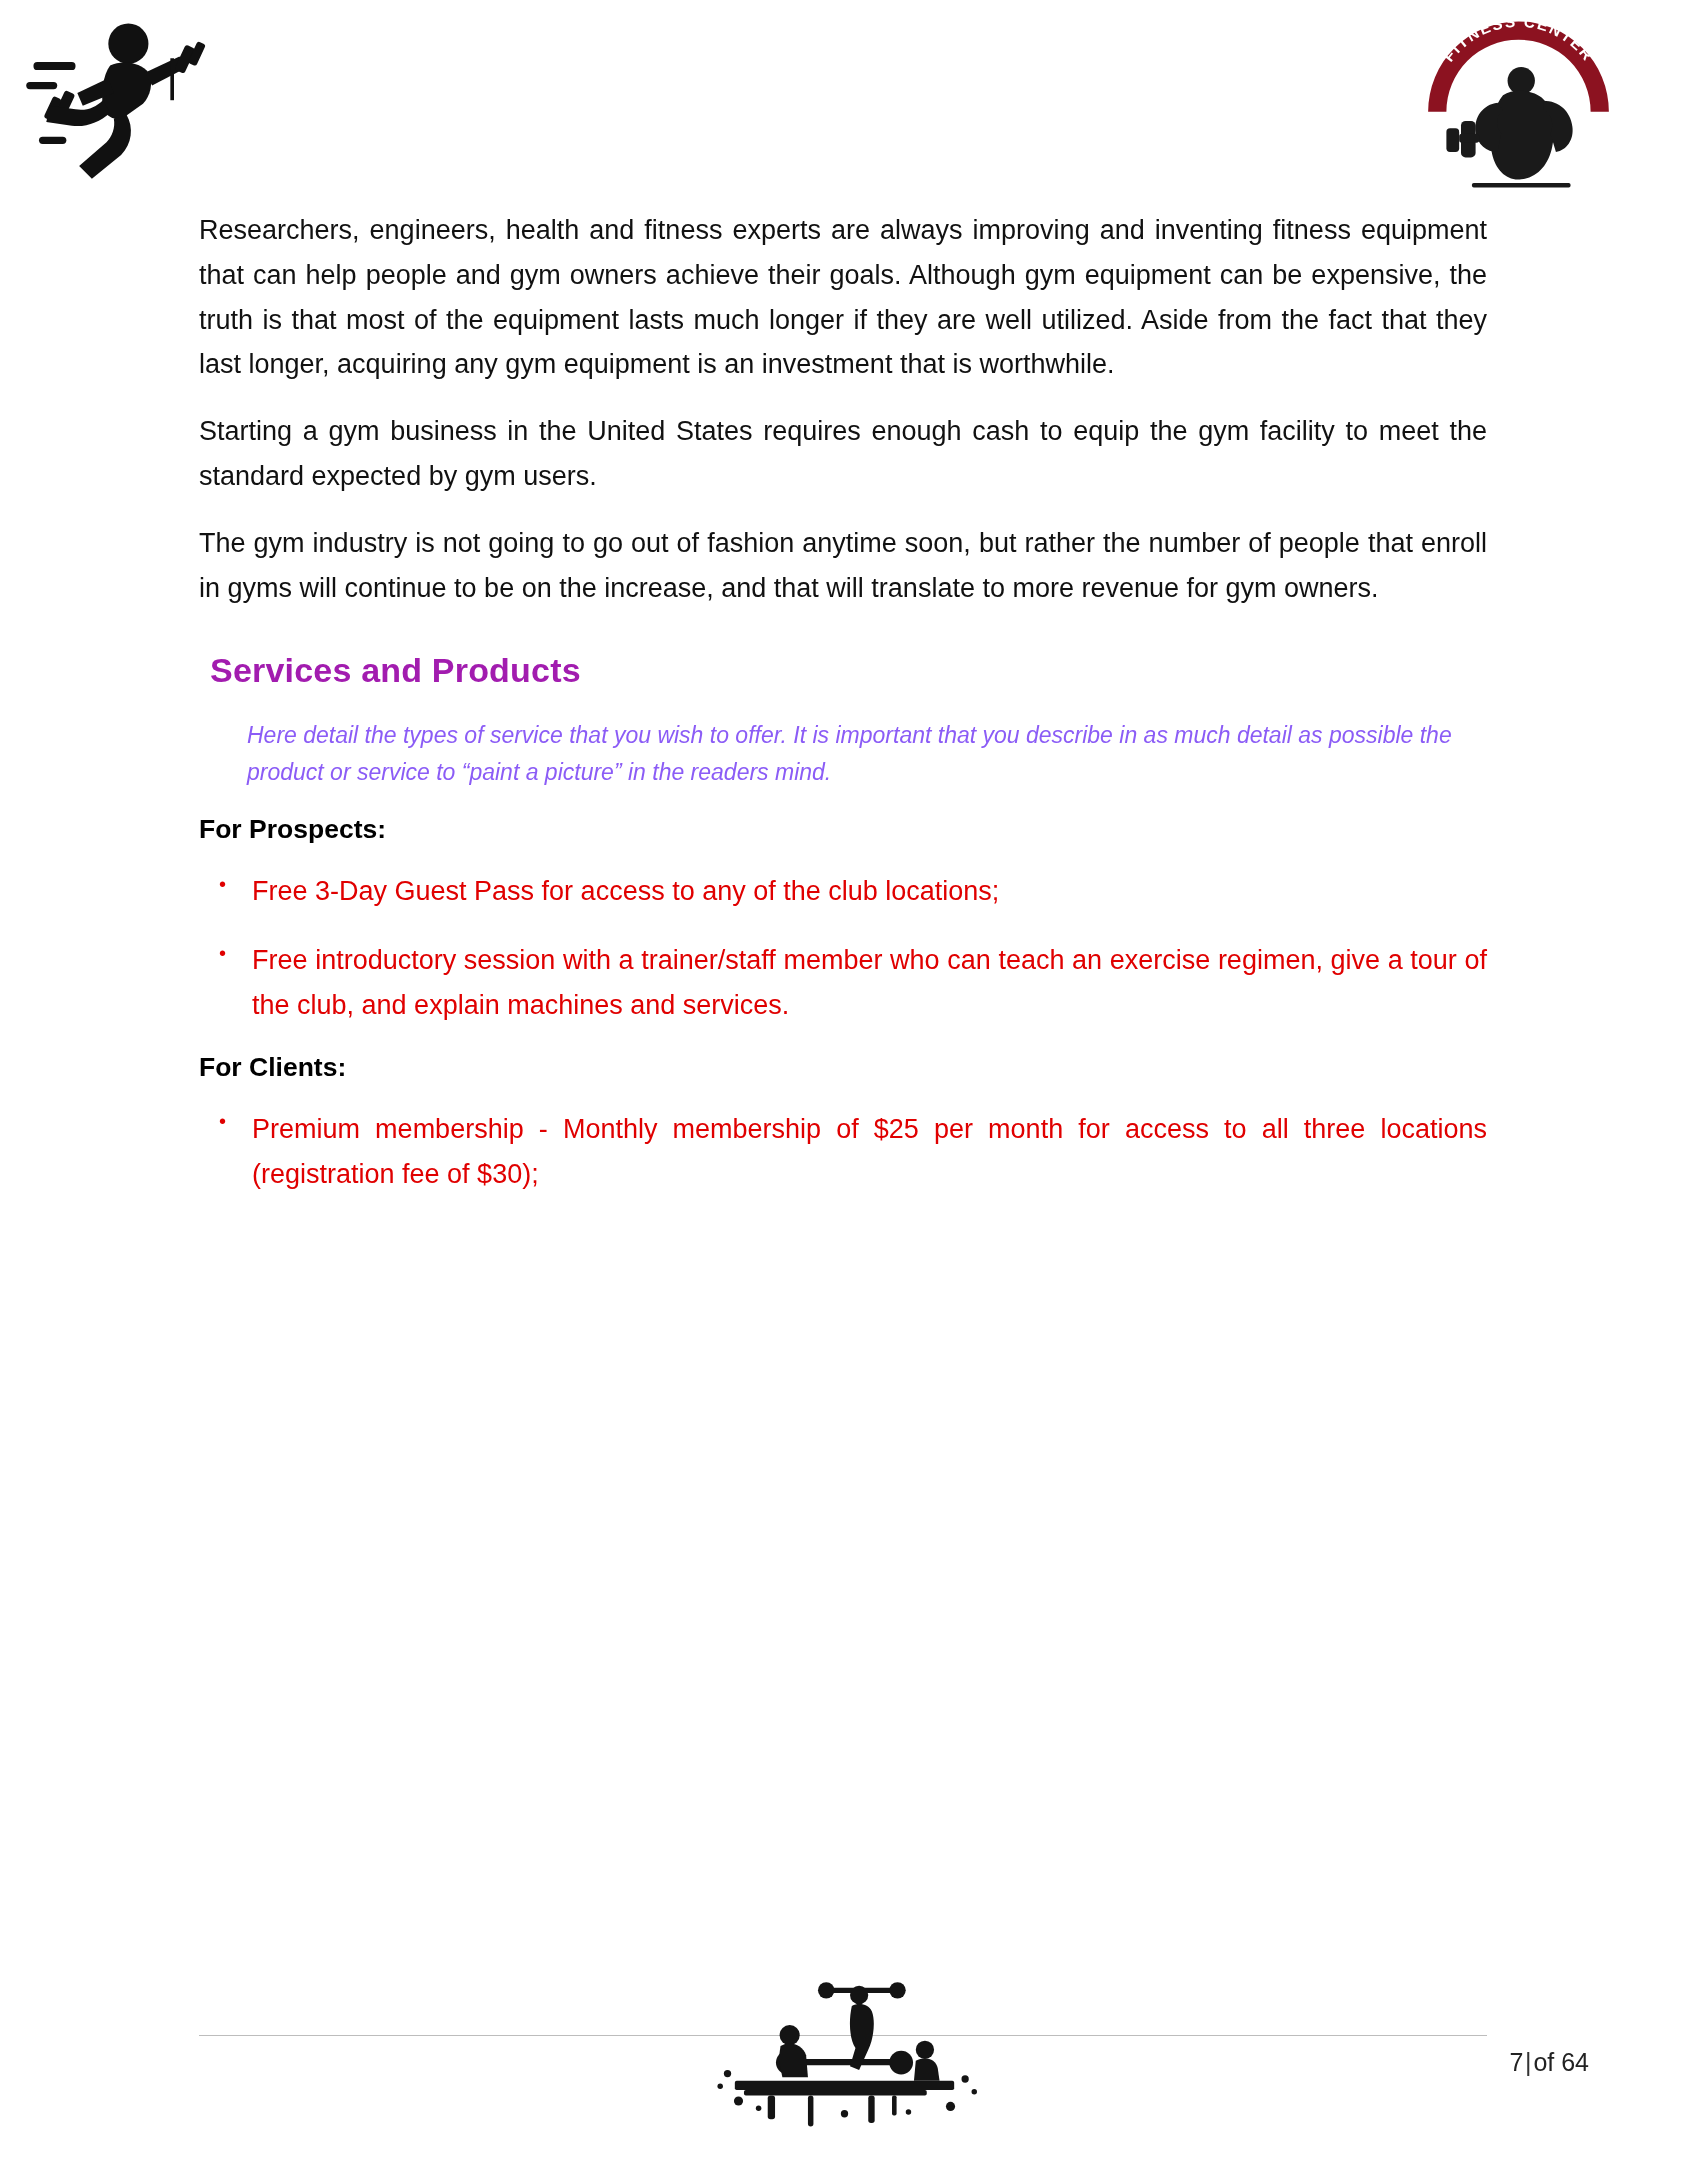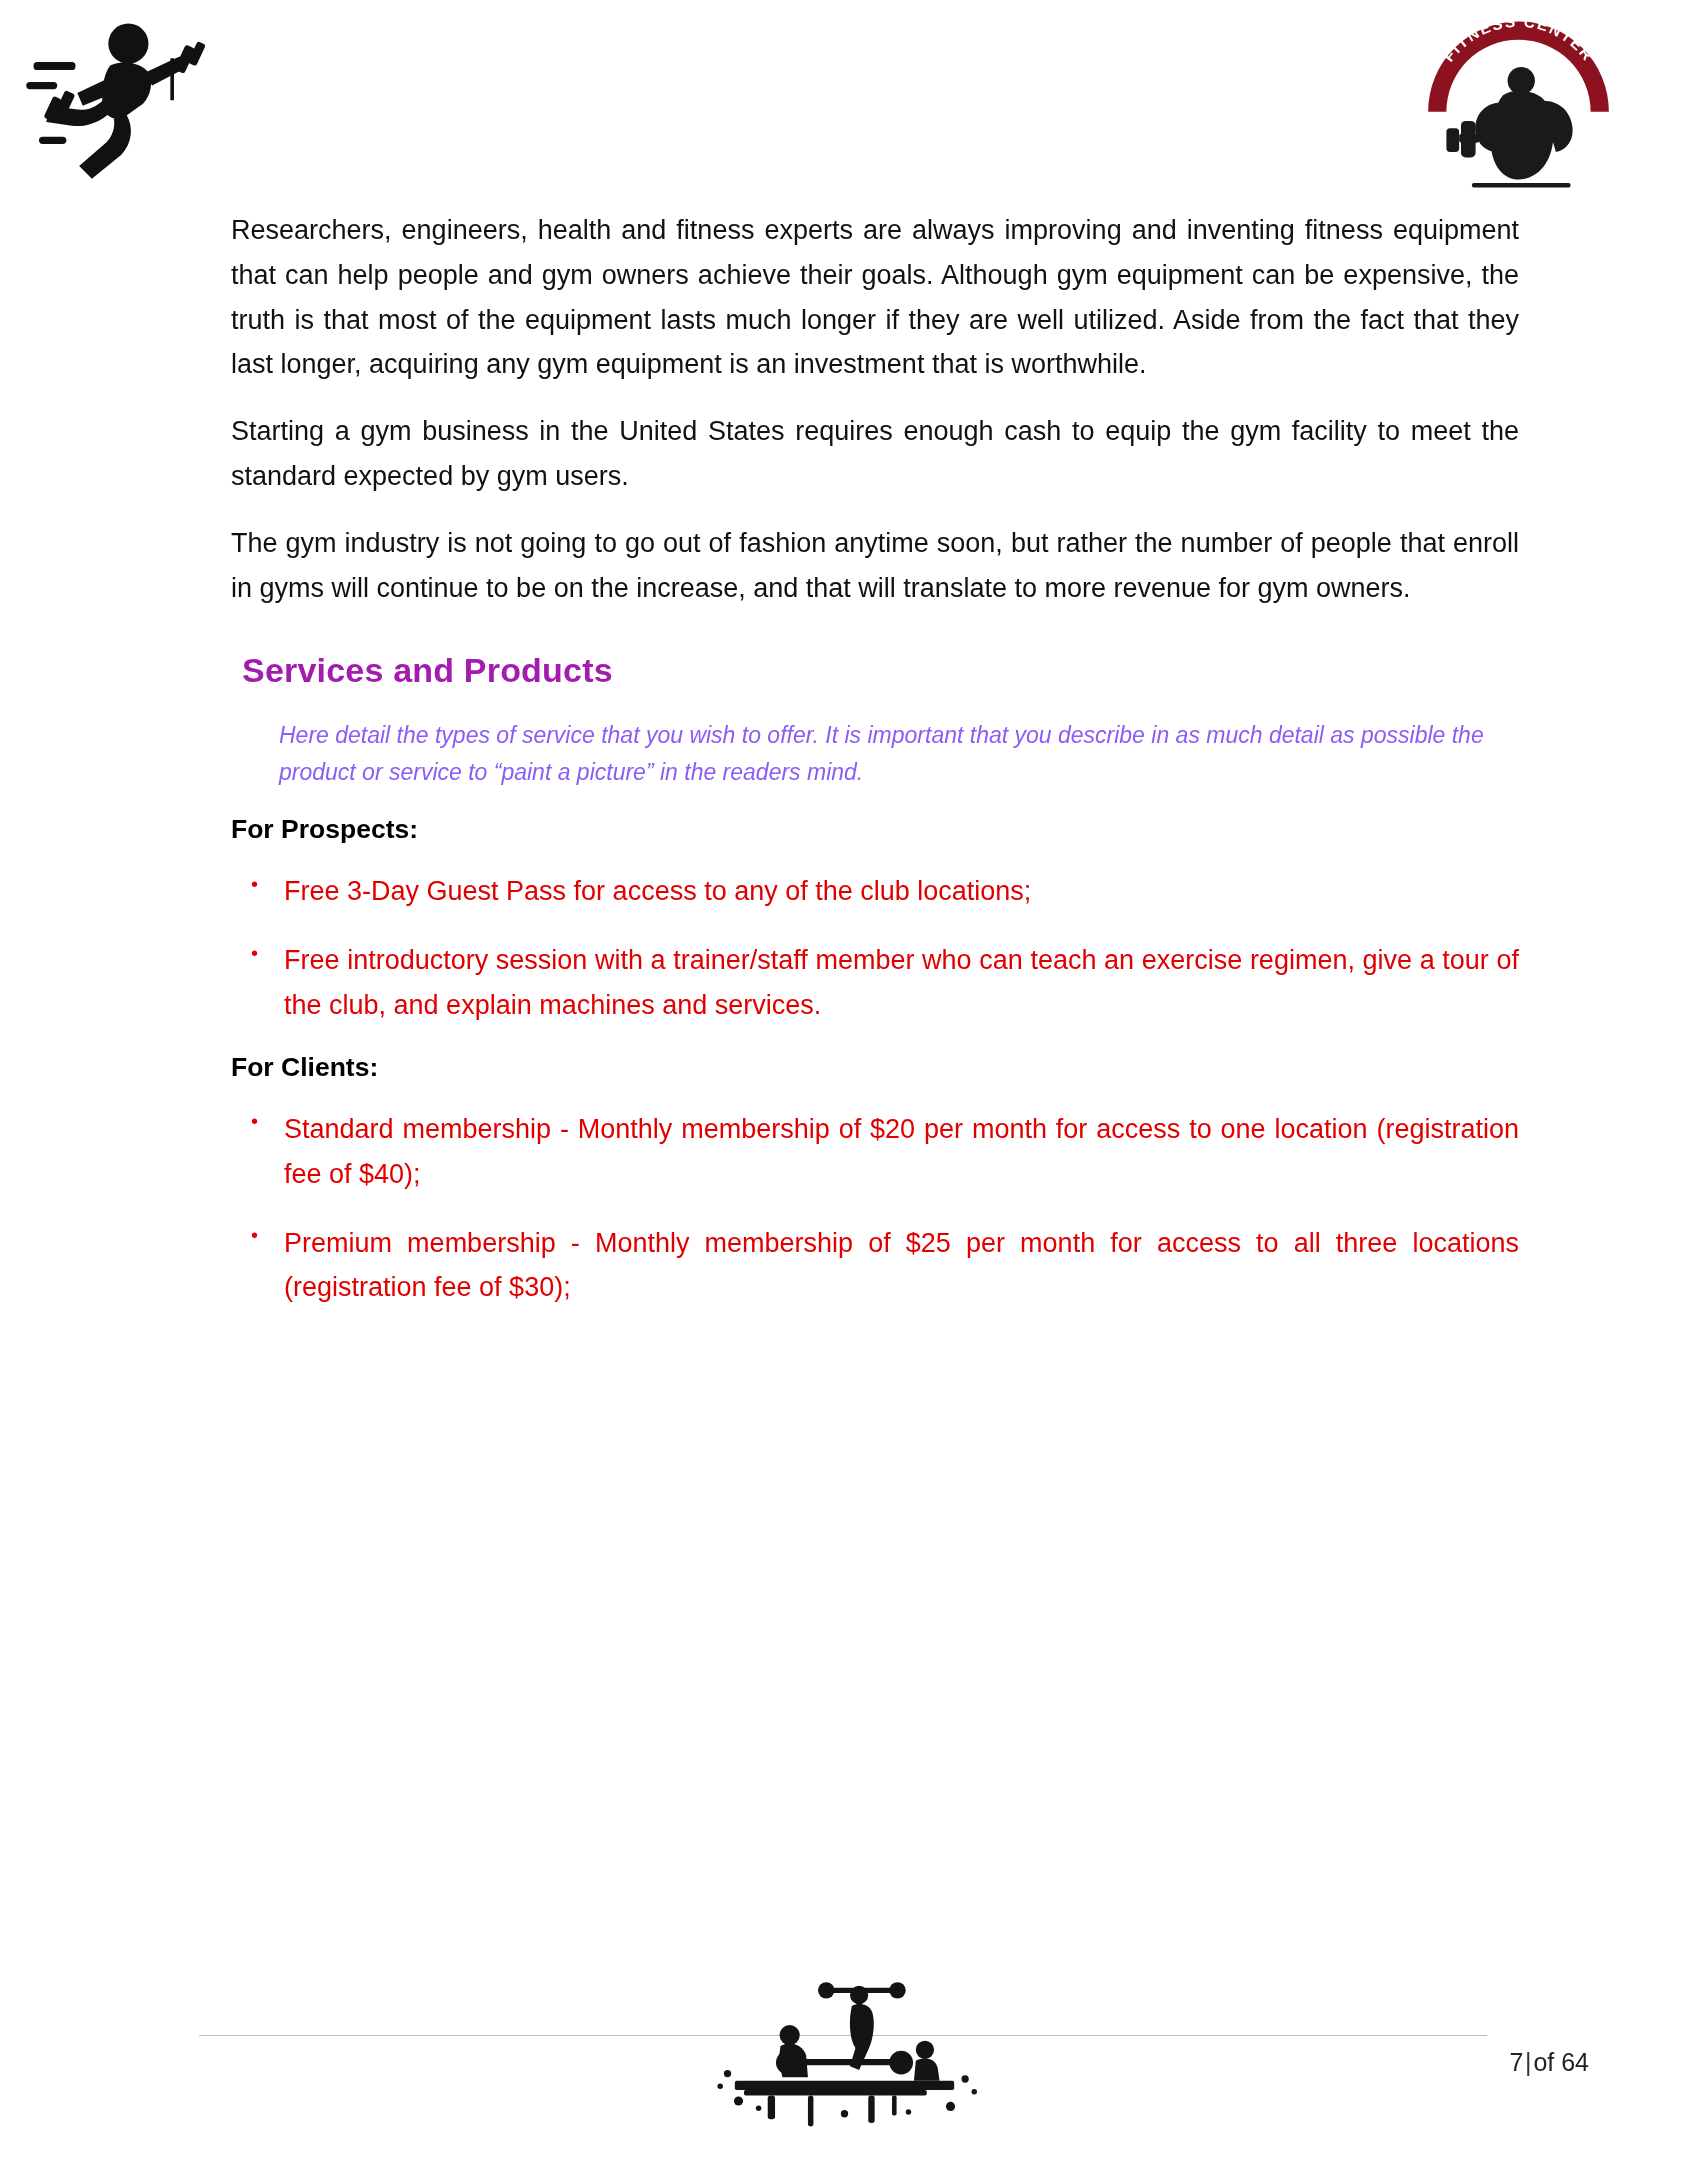--- a/index.html
+++ b/index.html
@@ -50,21 +50,20 @@
     width: 199px;
     height: 183px;
   }
 
   
   .content {
     position: absolute;
     left: 199px;
     top: 208px;
     width: 1288px;
-    margin-left: 32px;
   }
 
   p.para {
     font-size: 27px;
     line-height: 1.66;
     text-align: justify;
     text-justify: inter-word;
     margin: 0 0 22px 0;
     color: #111111;
     font-weight: 400;
@@ -252,21 +251,20 @@
     <p class="bold-label">For Prospects:</p>
 
     <ul class="bullets">
       <li>Free 3-Day Guest Pass for access to any of the club locations;</li>
       <li>Free introductory session with a trainer/staff member who can teach an exercise regimen, give a tour of the club, and explain machines and services.</li>
     </ul>
 
     <p class="bold-label">For Clients:</p>
 
     <ul class="bullets">
-      <li>Standard membership - Monthly membership of $20 per month for access to one location (registration fee of $40);</li>
       <li>Premium membership - Monthly membership of $25 per month for access to all three locations (registration fee of $30);</li>
     </ul>
 
   </div>
 
   <div class="footer">
     <div class="footer-rule"></div>
 
     <div class="footer-art">
       <svg viewBox="0 0 360 190" width="329" height="174" xmlns="http://www.w3.org/2000/svg">

